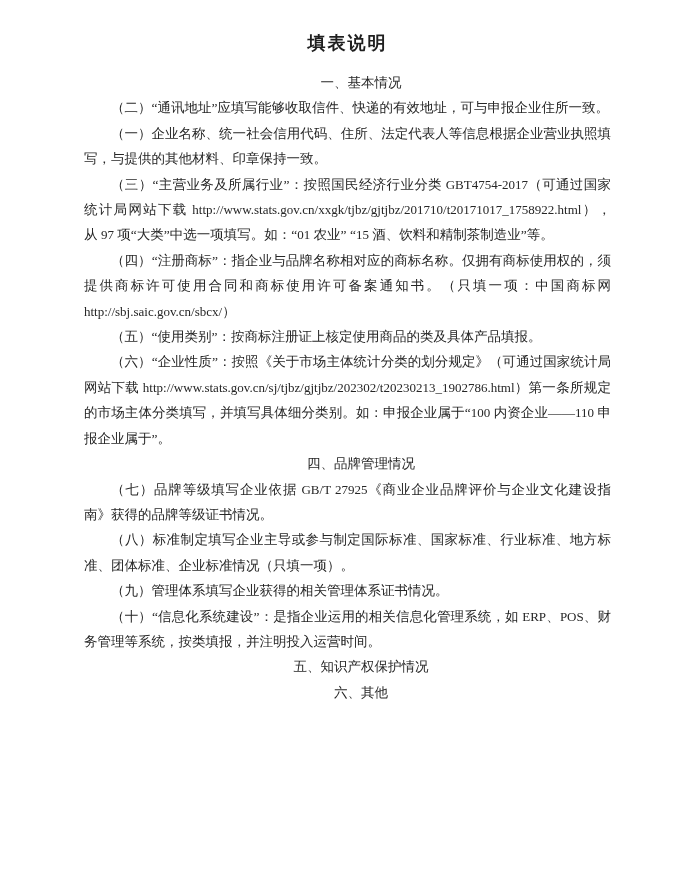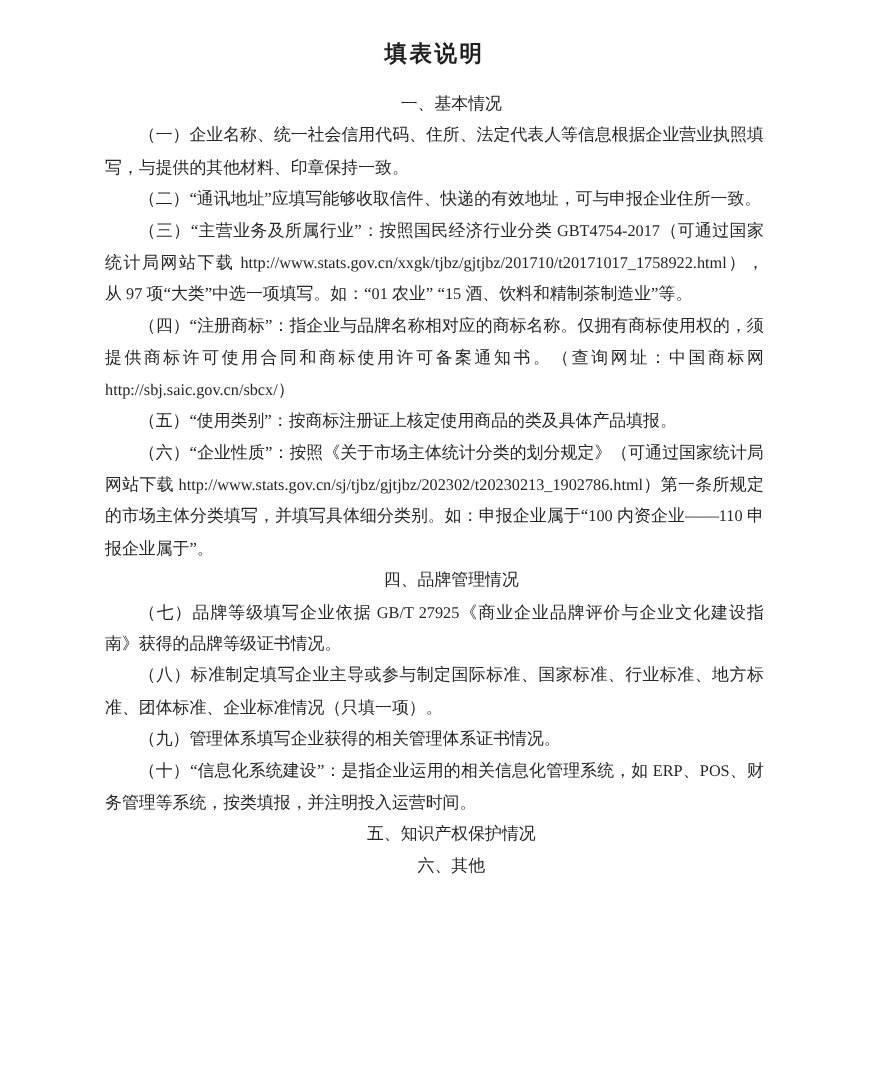--- a/index.html
+++ b/index.html
@@ -61,24 +61,24 @@
   }
 </style>
 </head>
 <body>
 
 <div class="page">
   <div class="content">
     <h1 class="doc-title">填表说明</h1>
     <div class="doc-body">
         <p class="section"><span>一、基本情况</span></p>
+        <p class="para"><span>（二）“通讯地址”应填写能够收取信件、快递的有效地址，可与申报企业住所一致。</span></p>
         <p class="para"><span>（一）企业名称、统一社会信用代码、住所、法定代表人等信息根据企业营业执照填写，与提供的其他材料、印章保持一致。</span></p>
-        <p class="para"><span>（二）“通讯地址”应填写能够收取信件、快递的有效地址，可与申报企业住所一致。</span></p>
         <p class="para"><span>（三）“主营业务及所属行业”：按照国民经济行业分类 </span><span class="mono">GBT4754-2017</span><span>（可通过国家统计局网站下载 </span><span class="mono">http://www.stats.gov.cn/xxgk/tjbz/gjtjbz/201710/t20171017_1758922.html</span><span>），从 </span><span class="mono">97</span><span> 项“大类”中选一项填写。如：“</span><span class="mono">01</span><span> 农业” “</span><span class="mono">15</span><span> 酒、饮料和精制茶制造业”等。</span></p>
-        <p class="para"><span>（四）“注册商标”：指企业与品牌名称相对应的商标名称。仅拥有商标使用权的，须提供商标许可使用合同和商标使用许可备案通知书。（查询网址：中国商标网 </span><span class="mono">http://sbj.saic.gov.cn/sbcx/</span><span>）</span></p>
+        <p class="para"><span>（四）“注册商标”：指企业与品牌名称相对应的商标名称。仅拥有商标使用权的，须提供商标许可使用合同和商标使用许可备案通知书。（只填一项：中国商标网 </span><span class="mono">http://sbj.saic.gov.cn/sbcx/</span><span>）</span></p>
         <p class="para"><span>（五）“使用类别”：按商标注册证上核定使用商品的类及具体产品填报。</span></p>
         <p class="para"><span>（六）“企业性质”：按照《关于市场主体统计分类的划分规定》（可通过国家统计局网站下载 </span><span class="mono">http://www.stats.gov.cn/sj/tjbz/gjtjbz/202302/t20230213_1902786.html</span><span>）第一条所规定的市场主体分类填写，并填写具体细分类别。如：申报企业属于“</span><span class="mono">100</span><span> 内资企业——</span><span class="mono">110</span><span> 申报企业属于”。</span></p>
         <p class="section"><span>四、品牌管理情况</span></p>
         <p class="para"><span>（七）品牌等级填写企业依据 </span><span class="mono">GB/T 27925</span><span>《商业企业品牌评价与企业文化建设指南》获得的品牌等级证书情况。</span></p>
         <p class="para"><span>（八）标准制定填写企业主导或参与制定国际标准、国家标准、行业标准、地方标准、团体标准、企业标准情况（只填一项）。</span></p>
         <p class="para"><span>（九）管理体系填写企业获得的相关管理体系证书情况。</span></p>
         <p class="para"><span>（十）“信息化系统建设”：是指企业运用的相关信息化管理系统，如 </span><span class="mono">ERP</span><span>、</span><span class="mono">POS</span><span>、财务管理等系统，按类填报，并注明投入运营时间。</span></p>
         <p class="section"><span>五、知识产权保护情况</span></p>
         <p class="section"><span>六、其他</span></p>
         <p class="para"><span>（十三）申报表应由申报企业法定代表人签字并加盖企业公章。</span></p>

